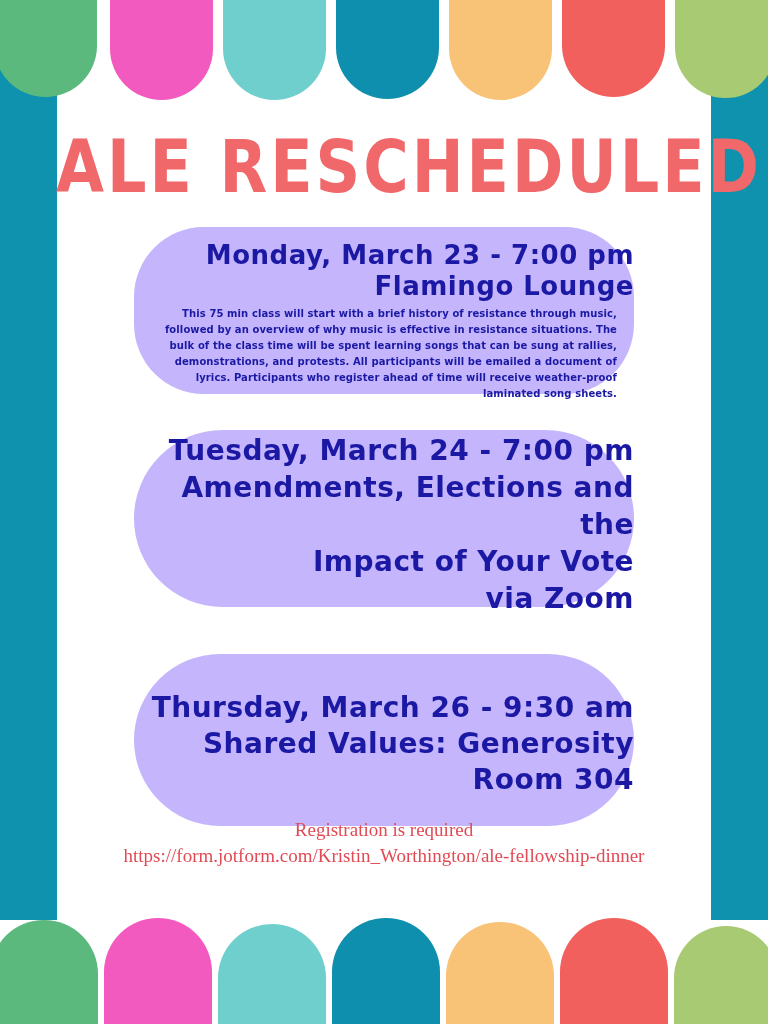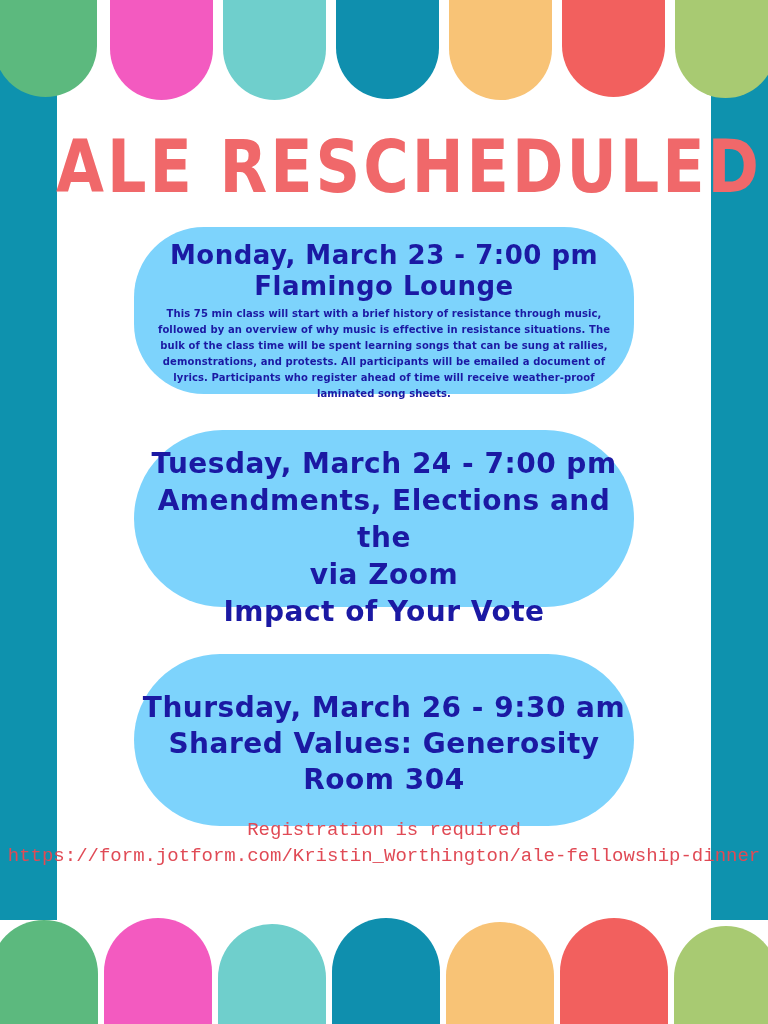--- a/index.html
+++ b/index.html
@@ -52,47 +52,47 @@
     margin: 0; text-align: center;
     font-size: 62px; font-weight: bold; letter-spacing: 3px;
     color: #f0686a;
     transform: scaleY(1.18); transform-origin: center top;
     white-space: nowrap;
   }
 
   
   .card {
     position: absolute; left: 134px; width: 500px;
-    background: #7dd3fc;
+    background: #c4b5fd;
     color: #1b19a3;
-    text-align: center;
+    text-align: right;
     box-sizing: border-box;
   }
   .card .line { font-weight: bold; letter-spacing: 0.5px; }
 
   .card1 { top: 227px; height: 167px; border-radius: 70px; padding-top: 13px; }
   .card1 .line { font-size: 26px; line-height: 31px; }
   .card1 .desc {
     margin: 4px auto 0 auto; width: 466px;
     font-size: 10px; font-weight: bold; line-height: 16px;
     letter-spacing: 0.1px;
   }
 
-  .card2 { top: 430px; height: 177px; border-radius: 90px; padding-top: 15px; }
+  .card2 { top: 430px; height: 177px; border-radius: 90px; padding-top: 2px; }
   .card2 .line { font-size: 28px; line-height: 37px; }
 
   .card3 { top: 627px; height: 172px; border-radius: 86px; padding-top: 36px; margin-top: 27px; }
   .card3 .line { font-size: 28px; line-height: 36px; }
 
   
   .footer {
     position: absolute; top: 817px; left: 0; width: 768px;
     text-align: center;
     color: #e04a55;
-    font-family: Liberation Mono, monospace;
+    font-family: Liberation Serif, serif;
     font-size: 19px; line-height: 26px;
   }
 </style>
 </head>
 <body>
 
 <div class="poster">
 
   <div class="rail rail-left"></div>
   <div class="rail rail-right"></div>
@@ -121,22 +121,22 @@
 
   <section class="card card1">
     <div class="line">Monday, March 23  - 7:00 pm</div>
     <div class="line">Flamingo Lounge</div>
     <p class="desc">This 75 min class will start with a brief history of resistance through music, followed by an overview of why music is effective in resistance situations. The bulk of the class time will be spent learning songs that can be sung at rallies, demonstrations, and protests. All participants will be emailed a document of lyrics. Participants who register ahead of time will receive weather-proof laminated song sheets.</p>
   </section>
 
   <section class="card card2">
     <div class="line">Tuesday, March 24 - 7:00 pm</div>
     <div class="line">Amendments,  Elections and the</div>
+    <div class="line">Impact of Your Vote</div>
     <div class="line">via Zoom</div>
-    <div class="line">Impact of Your Vote</div>
   </section>
 
   <section class="card card3">
     <div class="line">Thursday, March 26 - 9:30 am</div>
     <div class="line">Shared Values: Generosity</div>
     <div class="line">Room 304</div>
   </section>
 
   <footer class="footer">
     <div>Registration is required</div>

